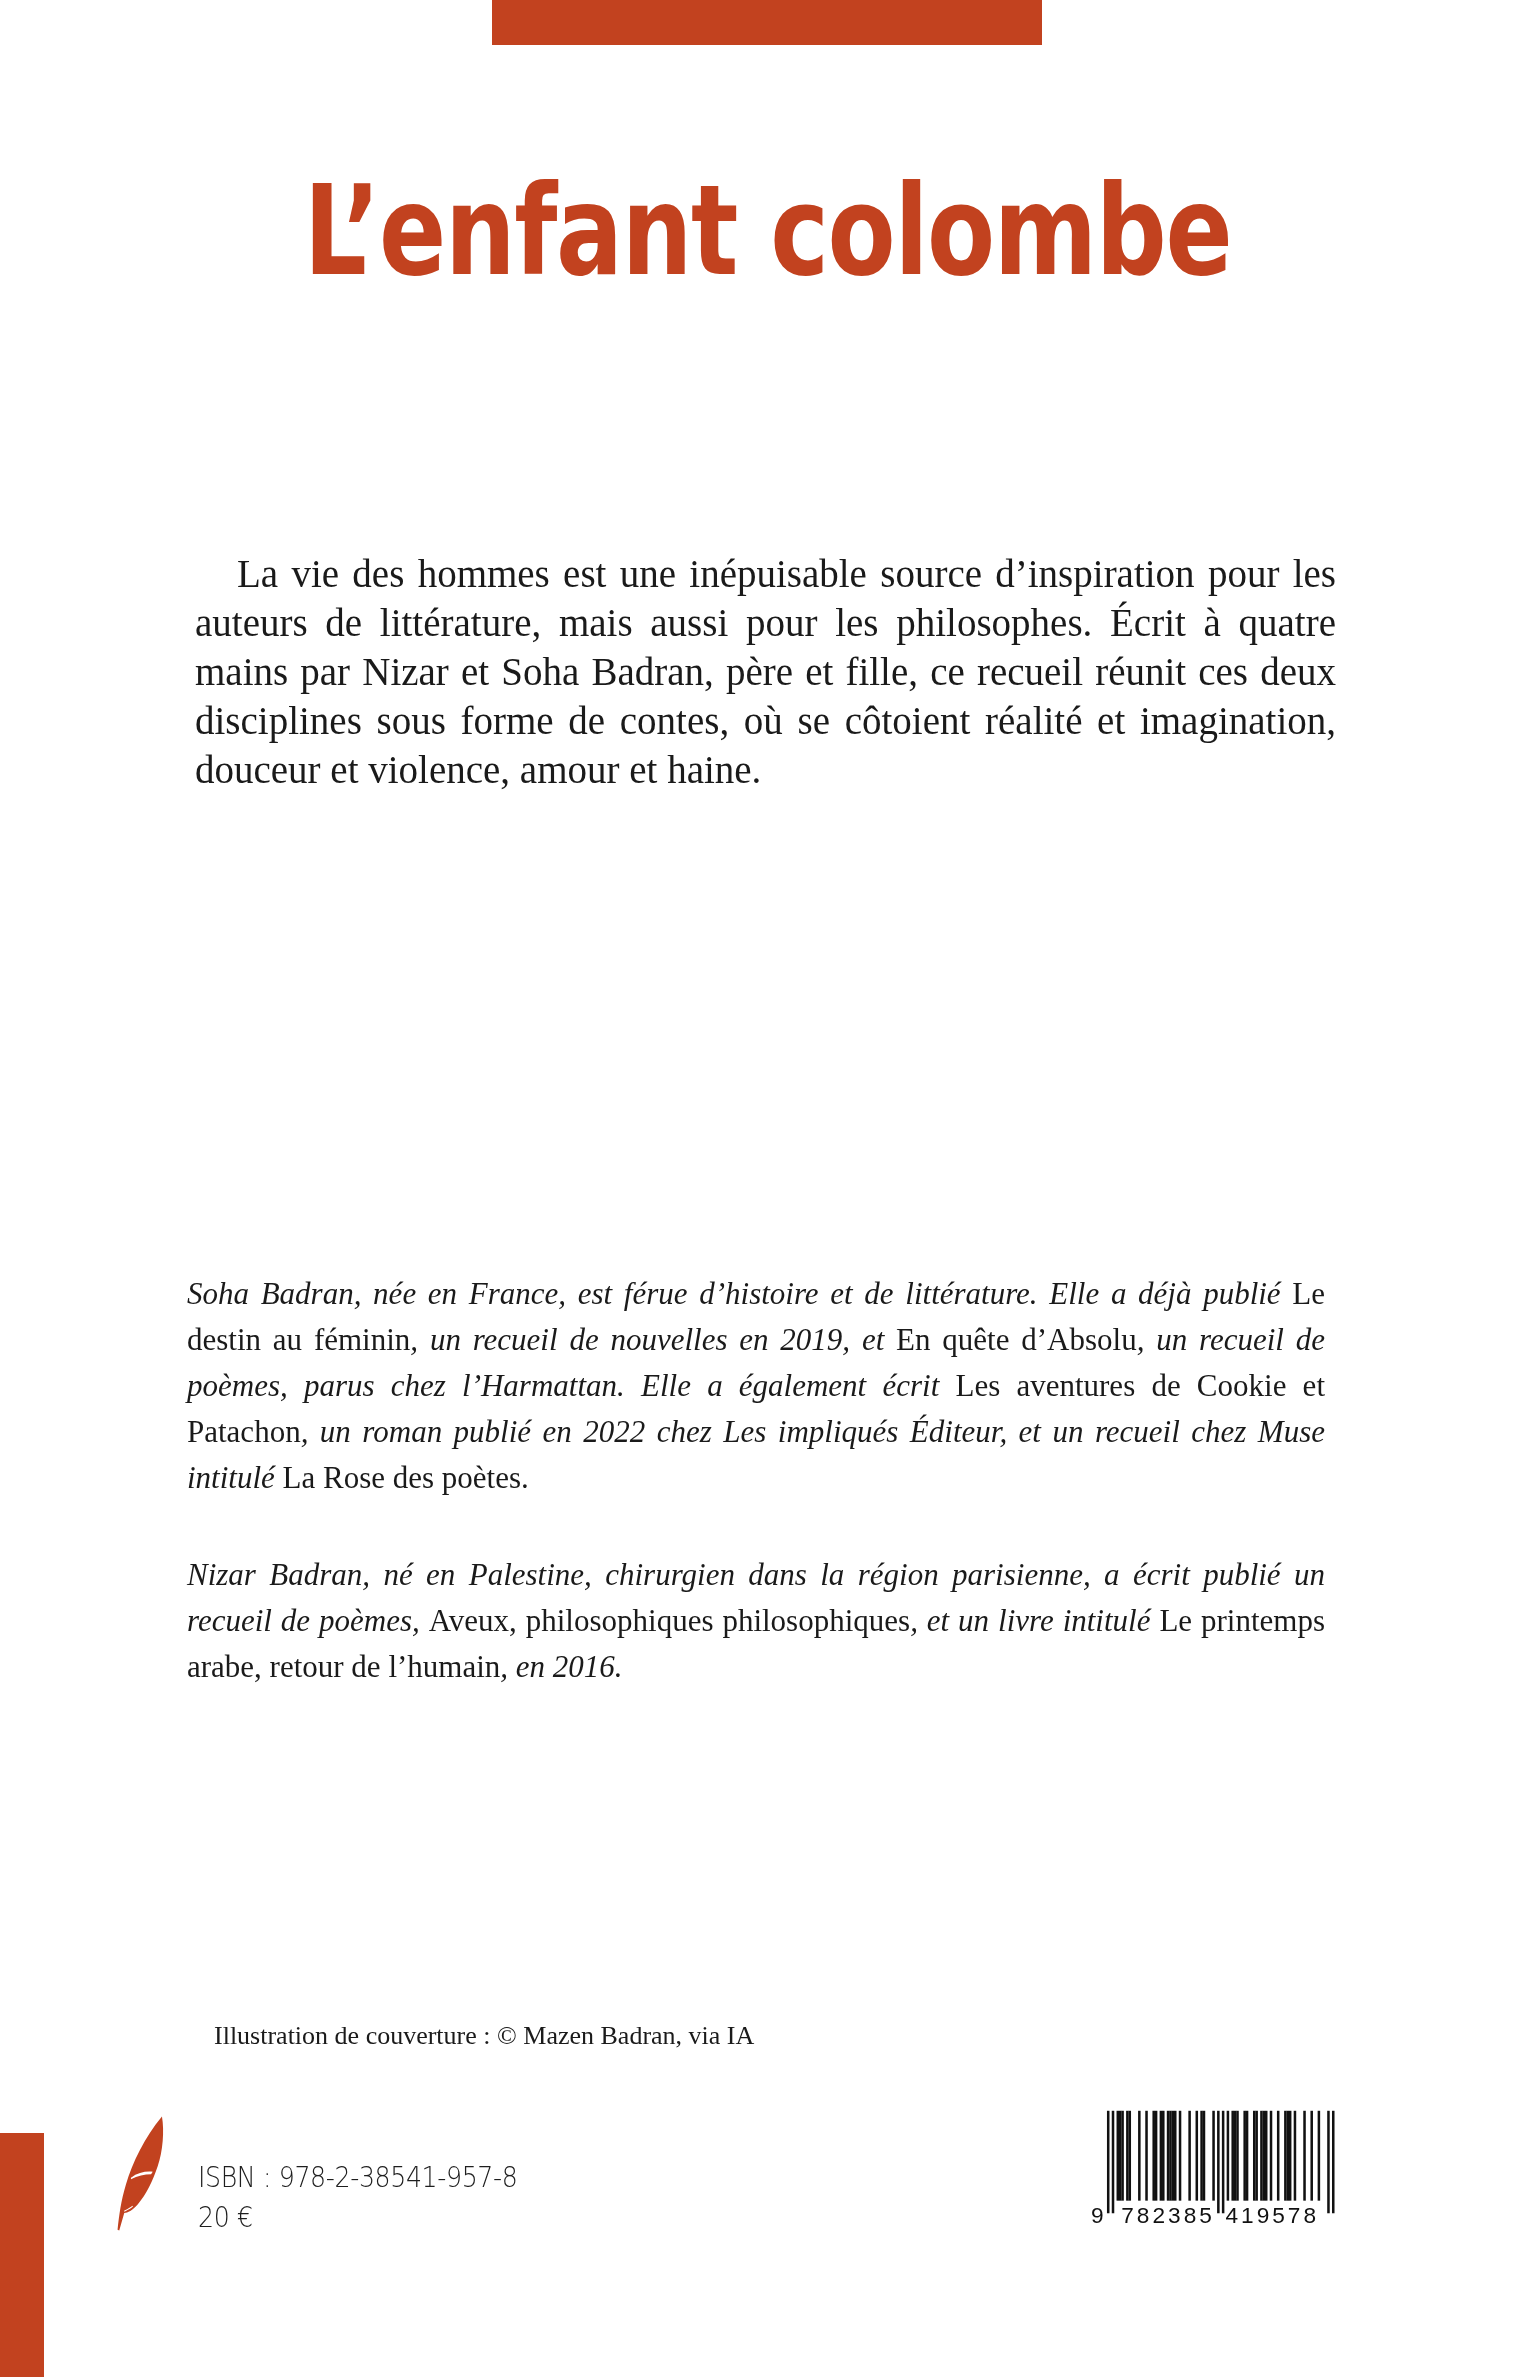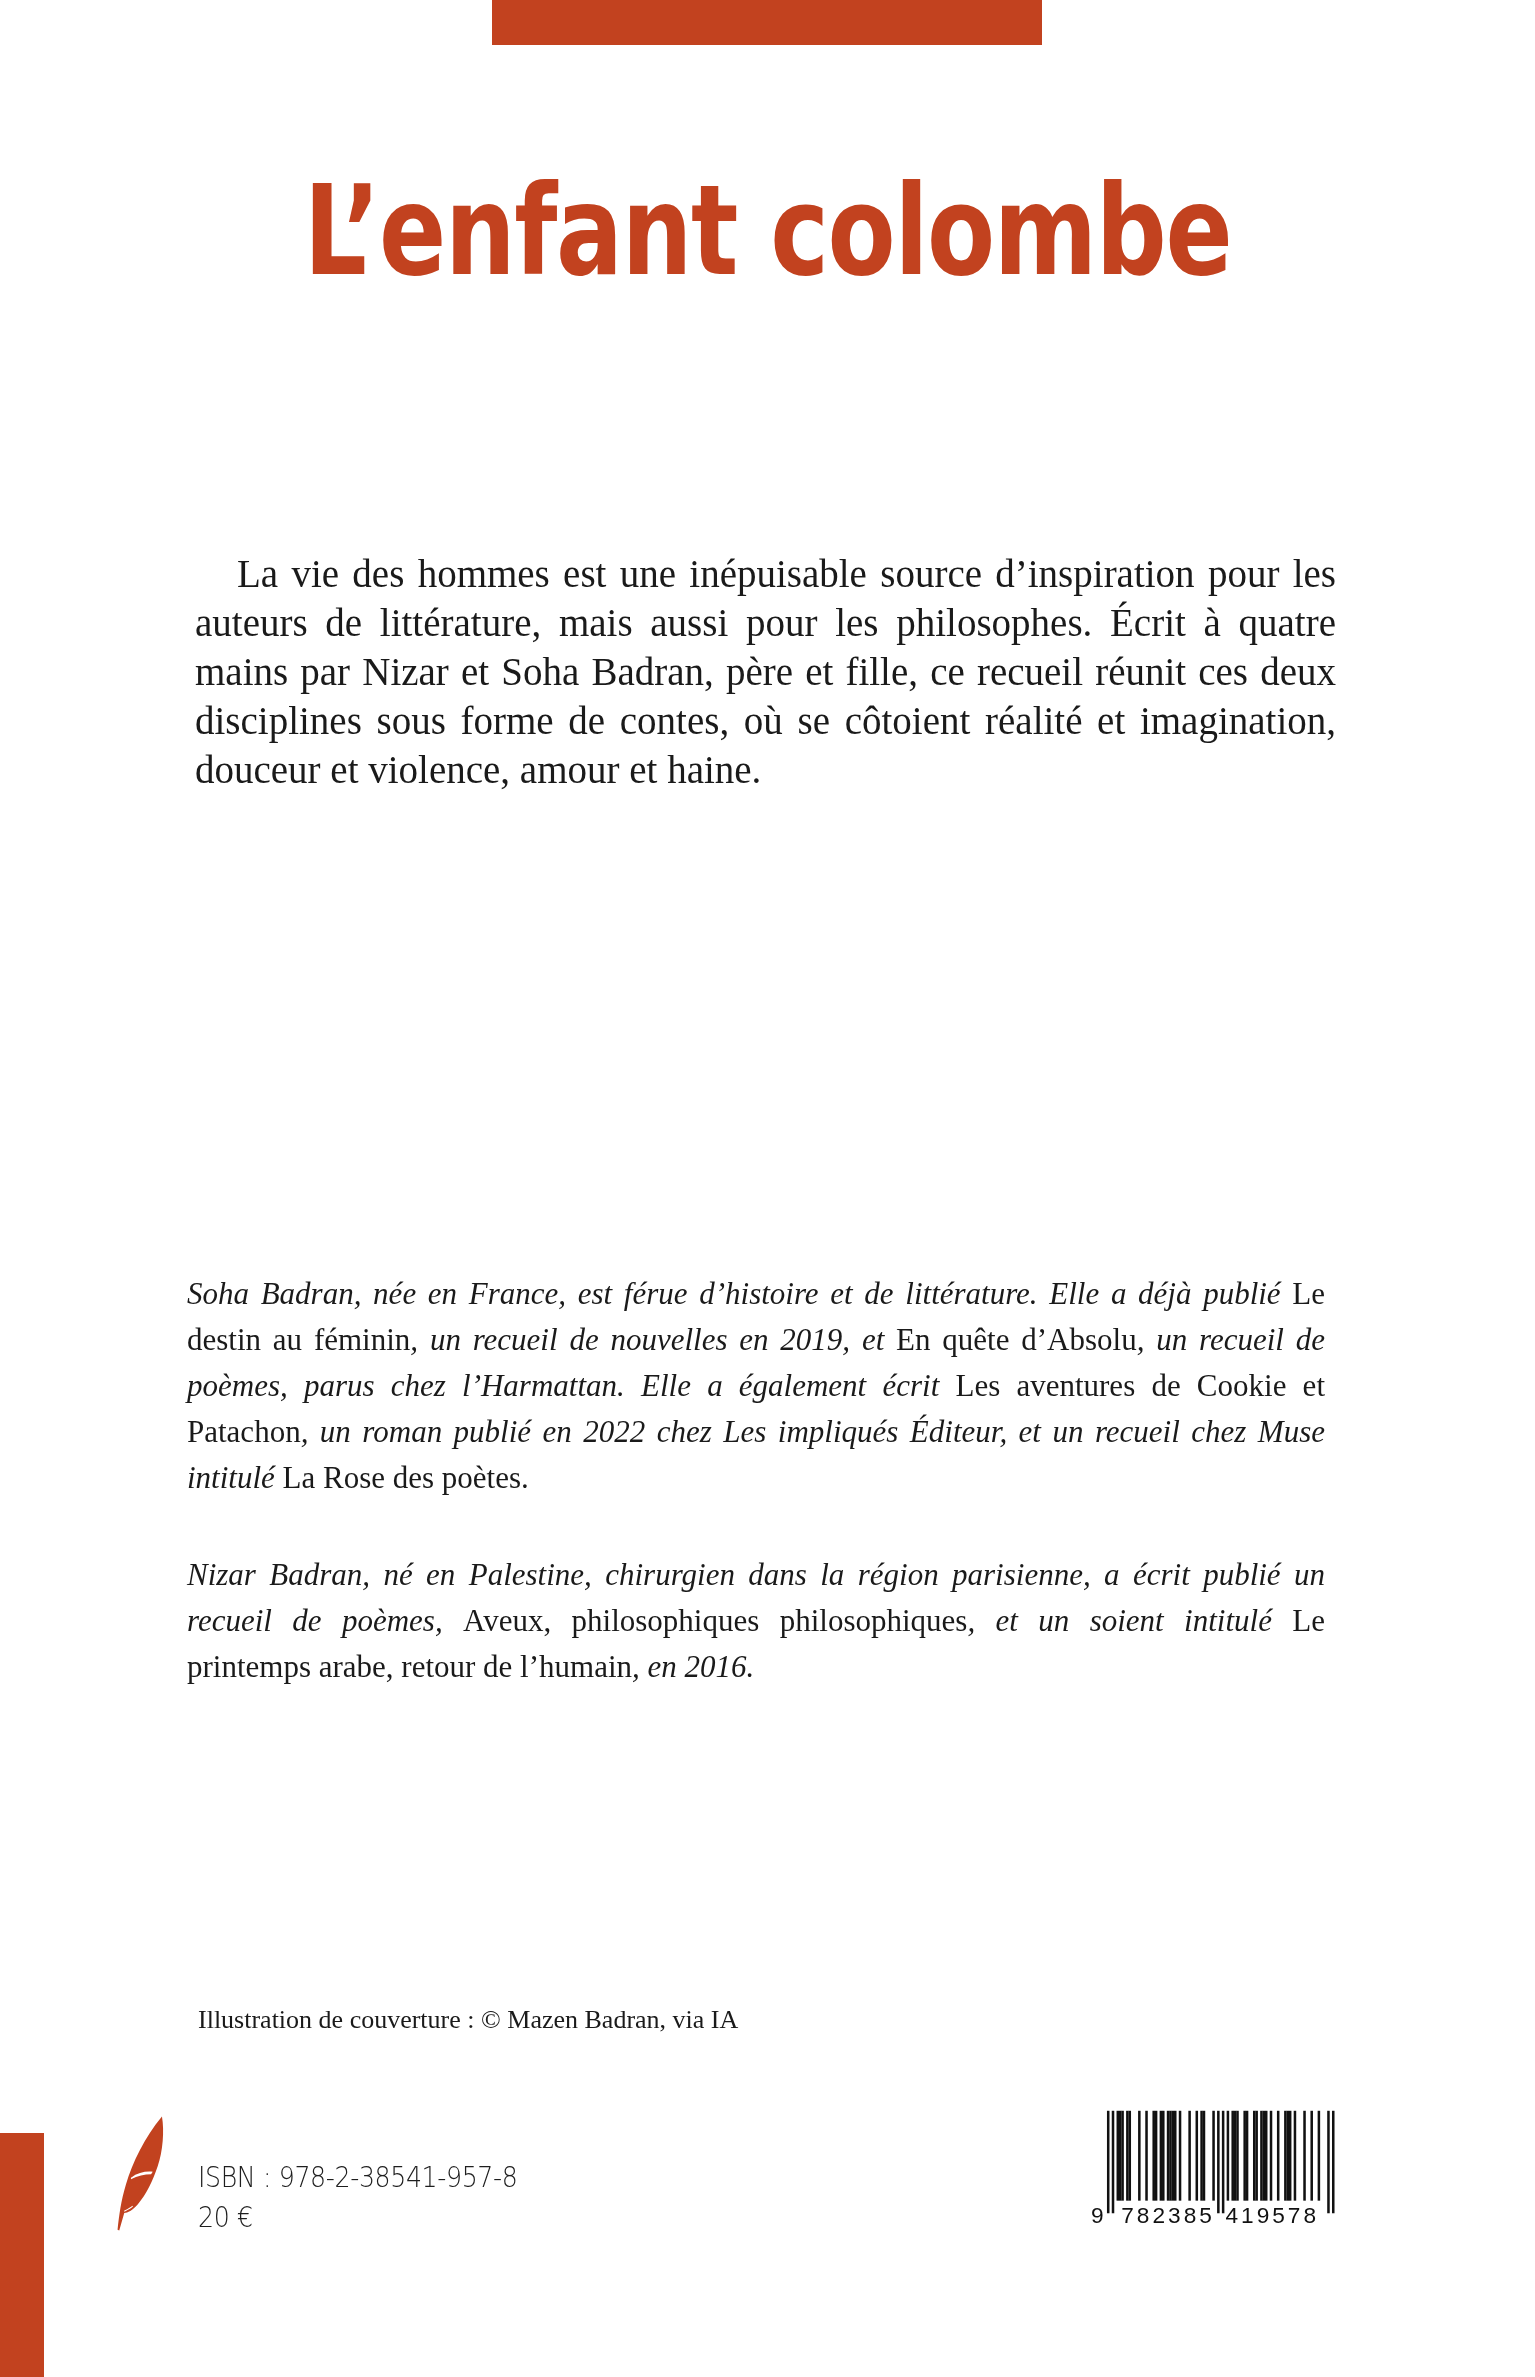--- a/index.html
+++ b/index.html
@@ -23,21 +23,21 @@
     font-family: "Liberation Serif", "DejaVu Serif", serif; color: #1a1a1a;
     font-size: 31px; line-height: 46px; text-align: justify; margin: 0;
   }
   .bio i, .bio .it { font-style: italic; }
   .bio .up { font-style: normal; }
   .bio-soha { top: 1271px; }
   .bio-nizar { top: 1552px; }
   .credit {
     position: absolute; left: 198px; top: 2005px;
     font-family: "Liberation Serif", "DejaVu Serif", serif; color: #1a1a1a;
-    font-size: 26px; line-height: 30px; margin: 0;
+    font-size: 26px; line-height: 30px; margin: 16px;
   }
   .side-bar { position: absolute; left: 0; top: 2133px; width: 44px; height: 245px; background: #C2421F; }
   .feather { position: absolute; left: 109px; top: 2114px; width: 59px; height: 119px; }
   .isbn, .price {
     position: absolute; left: 198px;
     font-family: "DejaVu Sans", sans-serif; font-weight: 300; color: #1e1e1e;
     font-size: 28px; line-height: 34px; letter-spacing: -0.4px;
     transform: scaleX(0.9); transform-origin: 0 0;
   }
   .isbn { top: 2161px; }
@@ -52,21 +52,21 @@
 <div class="top-bar"></div>
 
 <h1 class="title">L’enfant colombe</h1>
 
 <div class="blurb">
   <p>La vie des hommes est une inépuisable source d’inspiration pour les auteurs de littérature, mais aussi pour les philosophes. Écrit à quatre mains par Nizar et Soha Badran, père et fille, ce recueil réunit ces deux disciplines sous forme de contes, où se côtoient réalité et imagination, douceur et violence, amour et haine.</p>
 </div>
 
 <p class="bio bio-soha"><span class="it">Soha Badran, née en France, est férue d’histoire et de littérature. Elle a déjà publié </span><span class="up">Le destin au féminin</span><span class="it">, un recueil de nouvelles en 2019, et </span><span class="up">En quête d’Absolu</span><span class="it">, un recueil de poèmes, parus chez l’Harmattan. Elle a également écrit </span><span class="up">Les aventures de Cookie et Patachon</span><span class="it">, un roman publié en 2022 chez Les impliqués Éditeur, et un recueil chez Muse intitulé </span><span class="up">La Rose des poètes</span><span class="up">.</span></p>
 
-<p class="bio bio-nizar"><span class="it">Nizar Badran, né en Palestine, chirurgien dans la région parisienne, a écrit publié un recueil de poèmes, </span><span class="up">Aveux, philosophiques philosophiques</span><span class="it">, et un soient intitulé </span><span class="up">Le printemps arabe, retour de l’humain</span><span class="it">, en 2016.</span></p>
+<p class="bio bio-nizar"><span class="it">Nizar Badran, né en Palestine, chirurgien dans la région parisienne, a écrit publié un recueil de poèmes, </span><span class="up">Aveux, philosophiques philosophiques</span><span class="it">, et un livre intitulé </span><span class="up">Le printemps arabe, retour de l’humain</span><span class="it">, en 2016.</span></p>
 
 <p class="credit">Illustration de couverture : © Mazen Badran, via IA</p>
 
 <div class="side-bar"></div>
 
 <div class="feather">
   <svg width="59" height="119" viewBox="0 0 70 142" xmlns="http://www.w3.org/2000/svg">
     <path d="M63 3 C66 20 64 45 58 62 C52 80 44 96 34 108 C28 115 22 118 18 118 L12 139 L10 138 C12 120 14 104 20 84 C28 58 42 28 63 3 Z" fill="#C2421F"></path>
     <path d="M26 76 C34 70 44 68 52 69 L50 72 C42 72 34 74 26 78 Z" fill="#ffffff"></path>
     <path d="M18 116 C22 114 26 112 28 110" stroke="#ffffff" stroke-width="1.2" fill="none"></path>

